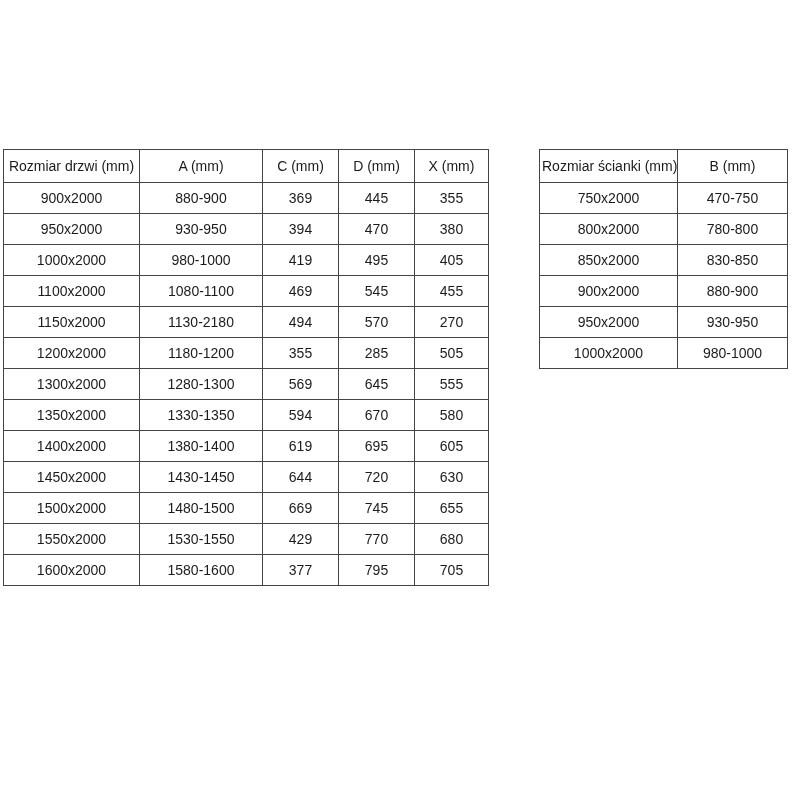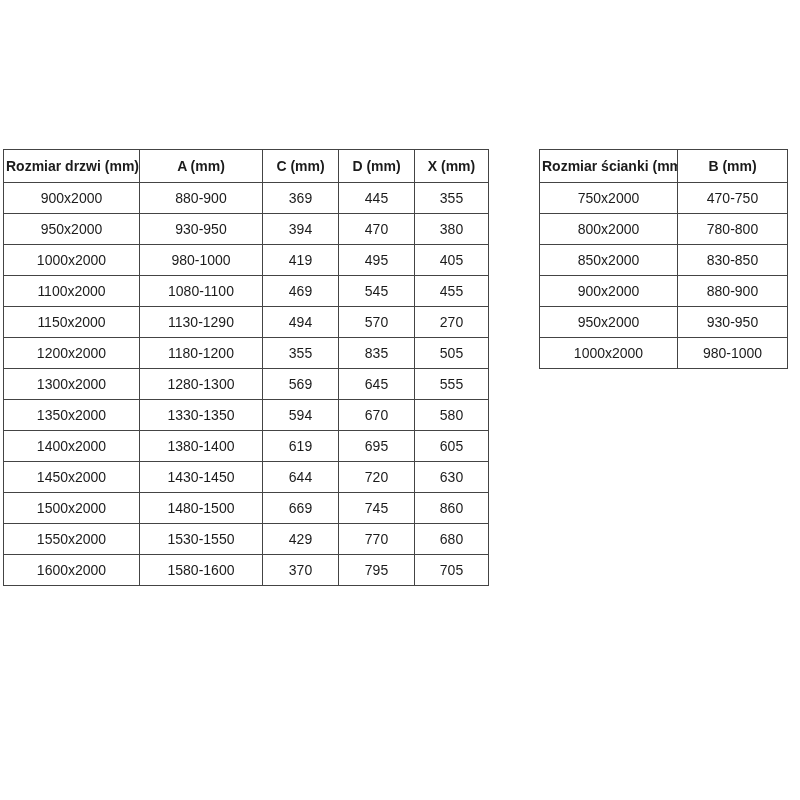--- a/index.html
+++ b/index.html
@@ -28,21 +28,21 @@
   table.dim-table th,
   table.dim-table td {
     border: 1px solid #444444;
     text-align: center;
     vertical-align: middle;
     padding: 0 2px;
     overflow: hidden;
     white-space: nowrap;
   }
   table.dim-table th {
-    font-weight: bold;
+    font-weight: normal;
     height: 32px;
   }
   table.dim-table td {
     font-weight: normal;
     height: 30px;
   }
   #door-table {
     left: 3px;
     top: 149px;
     width: 485px;
@@ -106,30 +106,30 @@
         </tr>
         <tr>
           <td>1100x2000</td>
           <td>1080-1100</td>
           <td>469</td>
           <td>545</td>
           <td>455</td>
         </tr>
         <tr>
           <td>1150x2000</td>
-          <td>1130-1290</td>
+          <td>1130-2180</td>
           <td>494</td>
           <td>570</td>
           <td>270</td>
         </tr>
         <tr>
           <td>1200x2000</td>
           <td>1180-1200</td>
           <td>355</td>
-          <td>835</td>
+          <td>285</td>
           <td>505</td>
         </tr>
         <tr>
           <td>1300x2000</td>
           <td>1280-1300</td>
           <td>569</td>
           <td>645</td>
           <td>555</td>
         </tr>
         <tr>
@@ -151,33 +151,33 @@
           <td>1430-1450</td>
           <td>644</td>
           <td>720</td>
           <td>630</td>
         </tr>
         <tr>
           <td>1500x2000</td>
           <td>1480-1500</td>
           <td>669</td>
           <td>745</td>
-          <td>860</td>
+          <td>655</td>
         </tr>
         <tr>
           <td>1550x2000</td>
           <td>1530-1550</td>
           <td>429</td>
           <td>770</td>
           <td>680</td>
         </tr>
         <tr>
           <td>1600x2000</td>
           <td>1580-1600</td>
-          <td>370</td>
+          <td>377</td>
           <td>795</td>
           <td>705</td>
         </tr>
       </tbody>
   </table>
 
   <table id="wall-table" class="dim-table">
     <colgroup>
         <col>
         <col>

